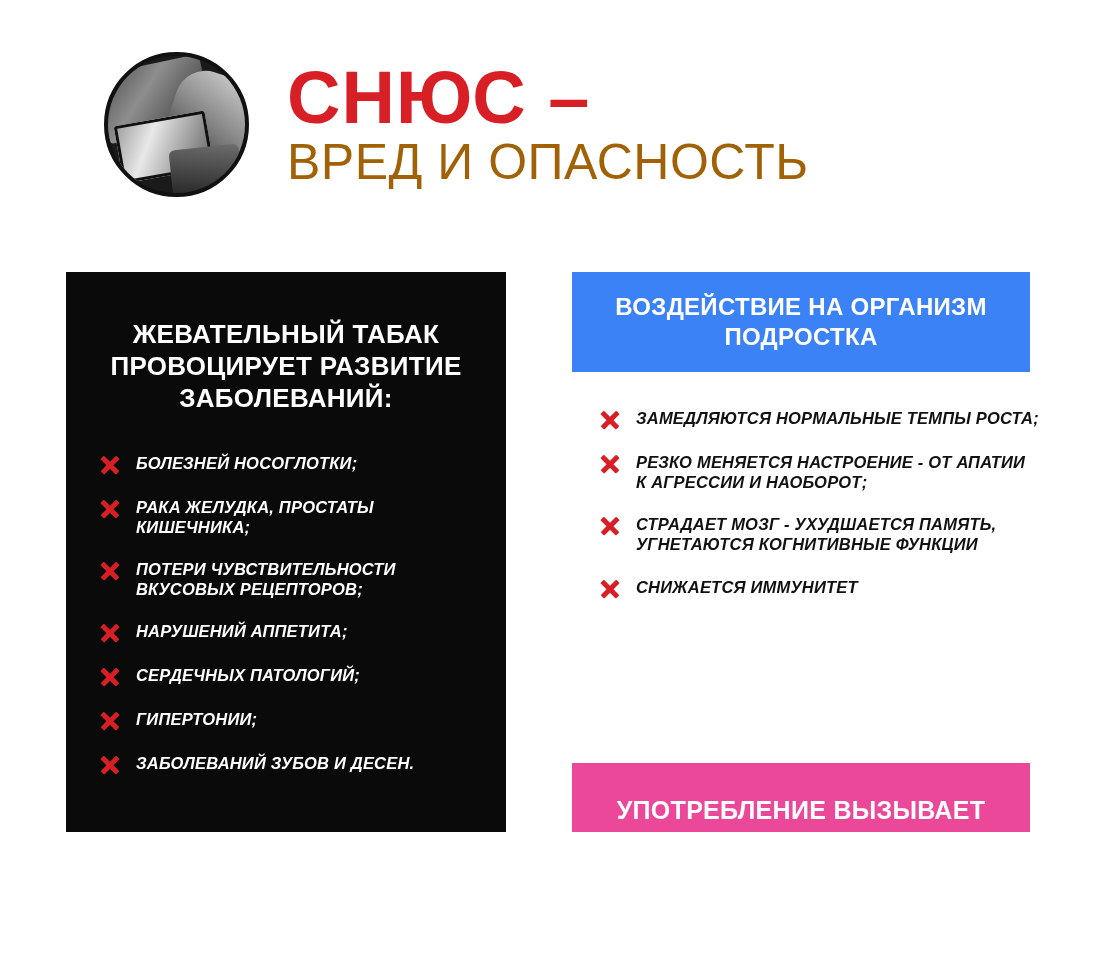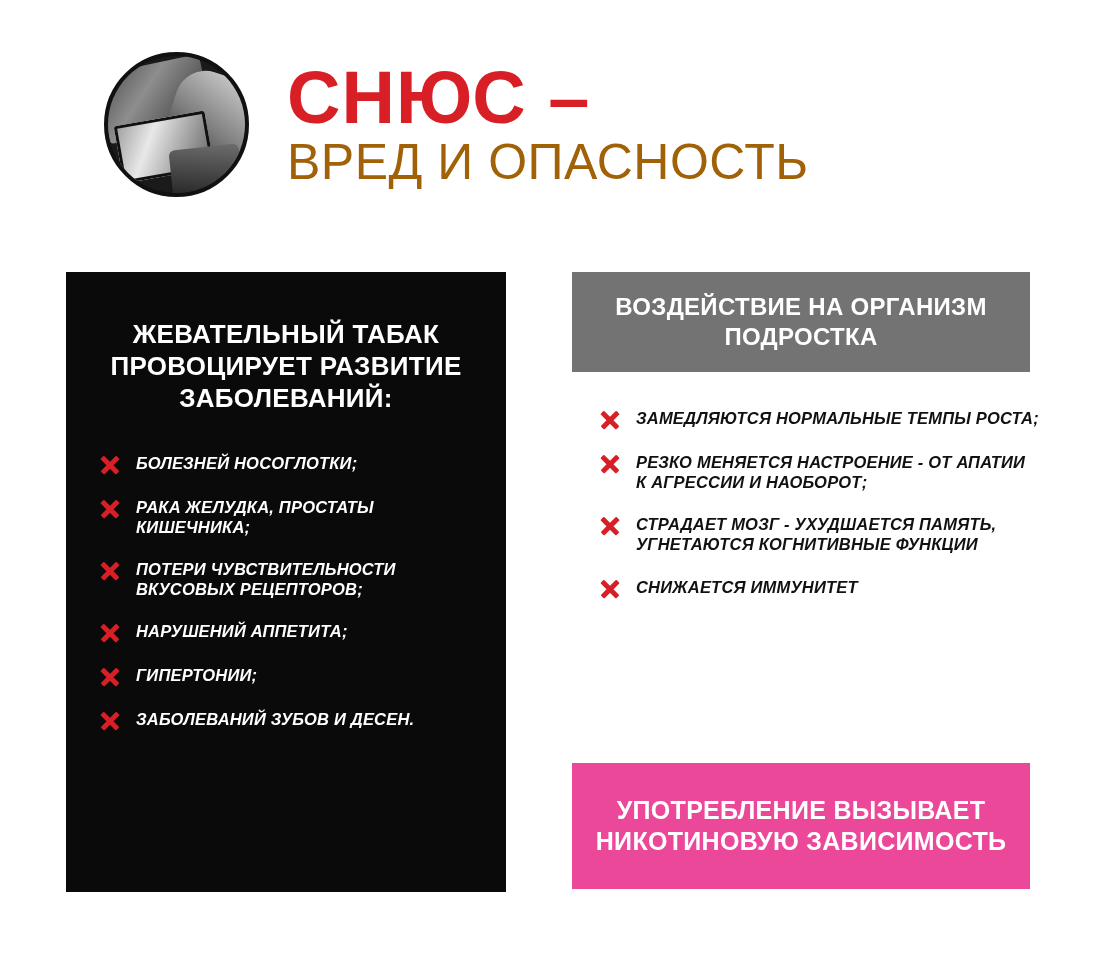--- a/index.html
+++ b/index.html
@@ -5,21 +5,21 @@
   * { box-sizing: border-box; margin: 0; padding: 0; }
   html, body {
     width: 1095px;
     height: 960px;
     background: #ffffff;
     font-family: "Liberation Sans", sans-serif;
   }
   .poster {
     position: relative;
     width: 1095px;
-    height: 960px;
+    height: 832px;
     background: #ffffff;
     overflow: hidden;
   }
 
   
   .header {
     position: absolute;
     left: 104px;
     top: 52px;
     display: flex;
@@ -109,21 +109,21 @@
     margin-top: 38px;
   }
 
   
   .panel-right-head {
     position: absolute;
     left: 572px;
     top: 272px;
     width: 458px;
     height: 100px;
-    background: #737373;
+    background: #3b82f6;
     display: flex;
     align-items: center;
     justify-content: center;
   }
   .panel-right-head h2 {
     color: #ffffff;
     font-size: 24px;
     font-weight: bold;
     line-height: 1.25;
     text-align: center;
@@ -228,20 +228,24 @@
       <div class="item dark-item">
         <span class="x-icon"></span>
         <span class="item-text">ПОТЕРИ ЧУВСТВИТЕЛЬНОСТИ ВКУСОВЫХ РЕЦЕПТОРОВ;</span>
       </div>
       <div class="item dark-item">
         <span class="x-icon"></span>
         <span class="item-text">НАРУШЕНИЙ АППЕТИТА;</span>
       </div>
       <div class="item dark-item">
         <span class="x-icon"></span>
+        <span class="item-text">СЕРДЕЧНЫХ ПАТОЛОГИЙ;</span>
+      </div>
+      <div class="item dark-item">
+        <span class="x-icon"></span>
         <span class="item-text">ГИПЕРТОНИИ;</span>
       </div>
       <div class="item dark-item">
         <span class="x-icon"></span>
         <span class="item-text">ЗАБОЛЕВАНИЙ ЗУБОВ И ДЕСЕН.</span>
       </div>
 
     </div>
   </div>
 

